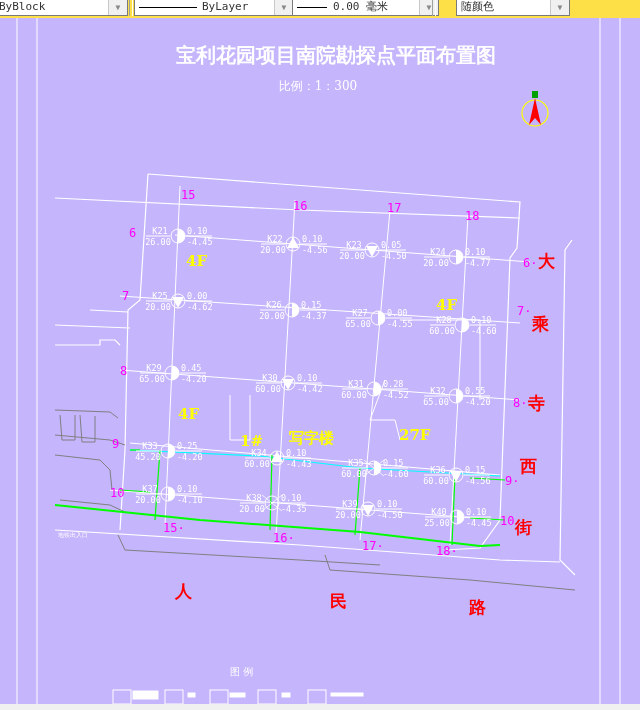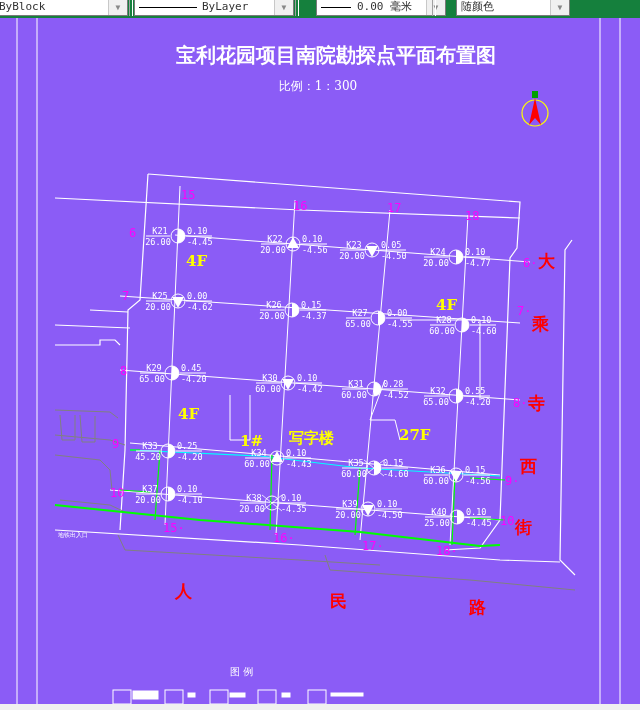--- a/index.html
+++ b/index.html
@@ -1,43 +1,43 @@
 <!DOCTYPE html>
 <html><head>
 <meta charset="utf-8">
 <style>
   html,body{margin:0;padding:0;background:#000;}
   body{width:640px;height:710px;overflow:hidden;position:relative;font-family:"DejaVu Sans",sans-serif;}
-  .toolbar{position:absolute;left:0;top:0;width:640px;height:18px;background:#15803d;border-bottom:1px solid #3b82f6;}
+  .toolbar{position:absolute;left:0;top:0;width:640px;height:18px;background:#fde047;border-bottom:1px solid #3b82f6;}
   .combo{position:absolute;top:0;height:16px;background:#fff;border:1px solid #7a7a7a;border-top:none;box-sizing:border-box;font-family:"DejaVu Sans Mono",monospace;font-size:11px;color:#333;line-height:14px;overflow:hidden;white-space:nowrap;}
   .combo .txt{position:absolute;left:4px;top:0;}
   .combo .line{position:absolute;top:7px;height:1px;background:#000;}
   .combo .arrow{position:absolute;right:0;top:0;width:18px;height:15px;background:#f0f0f0;border-left:1px solid #c8c8c8;color:#888;font-size:8px;text-align:center;line-height:15px;}
   .sep{position:absolute;top:0;width:2px;height:16px;border-left:1px solid #a0a0a0;border-right:1px solid #fff;}
-  .canvas{position:absolute;left:0;top:18px;width:640px;height:686px;background:#8b5cf6;}
+  .canvas{position:absolute;left:0;top:18px;width:640px;height:686px;background:#c4b5fd;}
   .statusbar{position:absolute;left:0;top:704px;width:640px;height:6px;background:#f0f0f0;}
   svg text{font-family:"DejaVu Sans Mono",monospace;}
   .cjk{font-family:"DejaVu Serif",serif;}
 </style>
 </head>
 <body>
 
 <div class="toolbar">
   <div class="combo" style="left:-6px;width:134px;">
     <span class="txt">ByBlock</span>
     <span class="arrow">▼</span>
   </div>
   <div class="sep" style="left:129px;"></div>
   <div class="combo" style="left:134px;width:160px;">
     <span class="line" style="left:4px;width:58px;"></span>
     <span class="txt" style="left:67px;">ByLayer</span>
     <span class="arrow">▼</span>
   </div>
   <div class="sep" style="left:295px;"></div>
-  <div class="combo" style="left:316px;width:130px;">
+  <div class="combo" style="left:292px;width:147px;">
     <span class="line" style="left:4px;width:30px;"></span>
     <span class="txt" style="left:40px;">0.00 毫米</span>
     <span class="arrow">▼</span>
   </div>
   <div class="sep" style="left:432px;"></div>
   <div class="combo" style="left:437px;width:114px;margin-left:19px;">
     <span class="txt">随颜色</span>
     <span class="arrow">▼</span>
   </div>
 </div>

